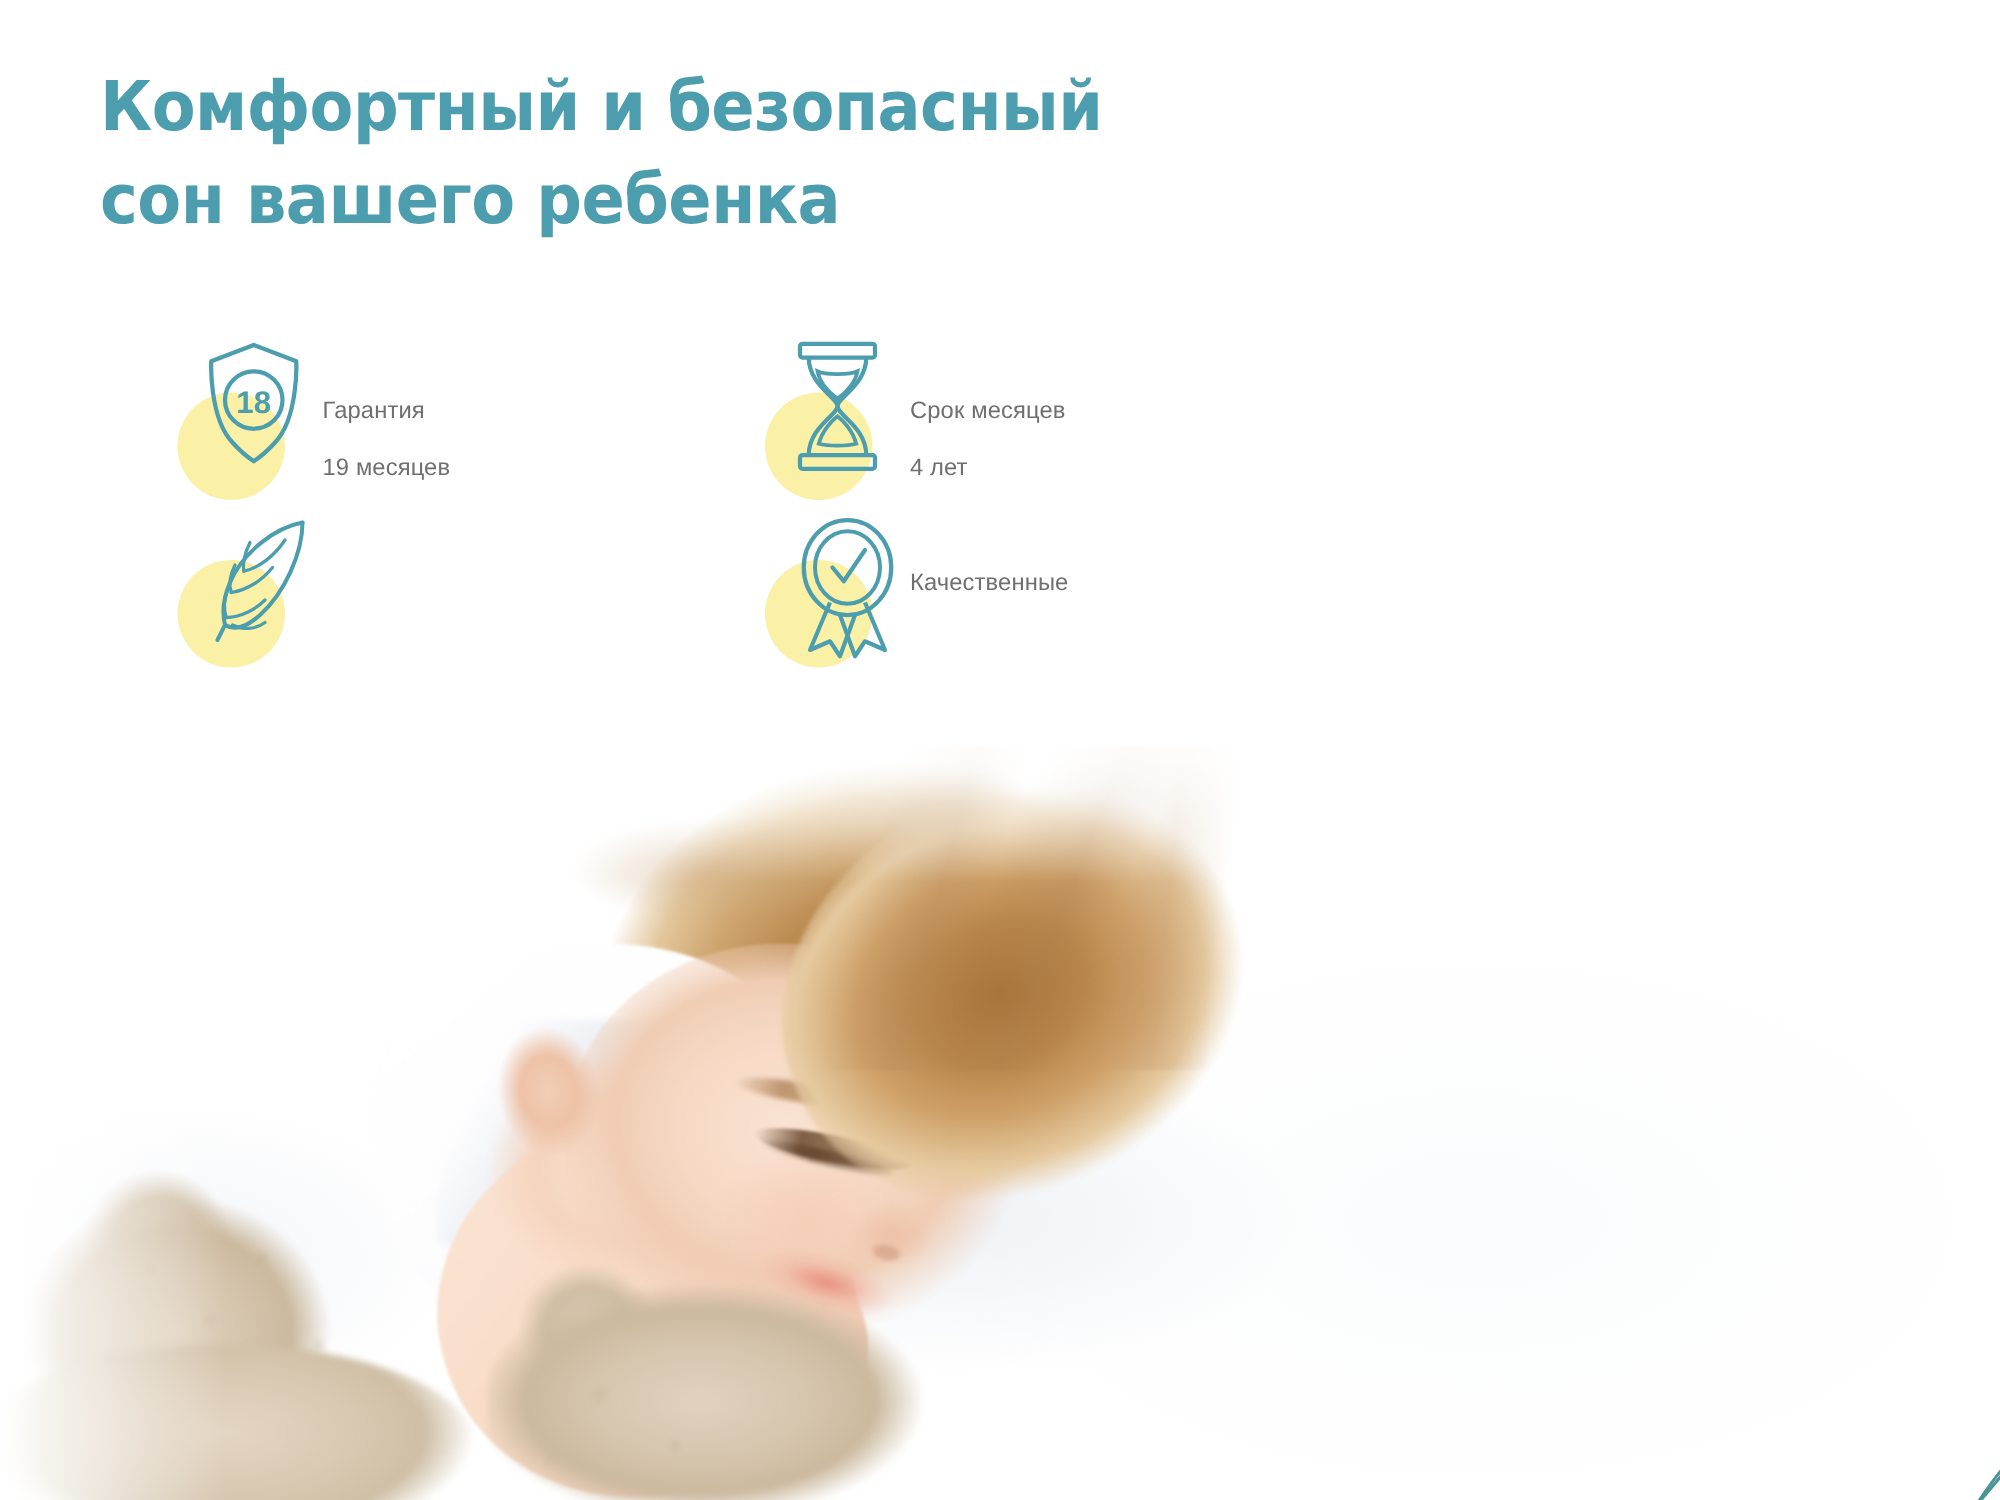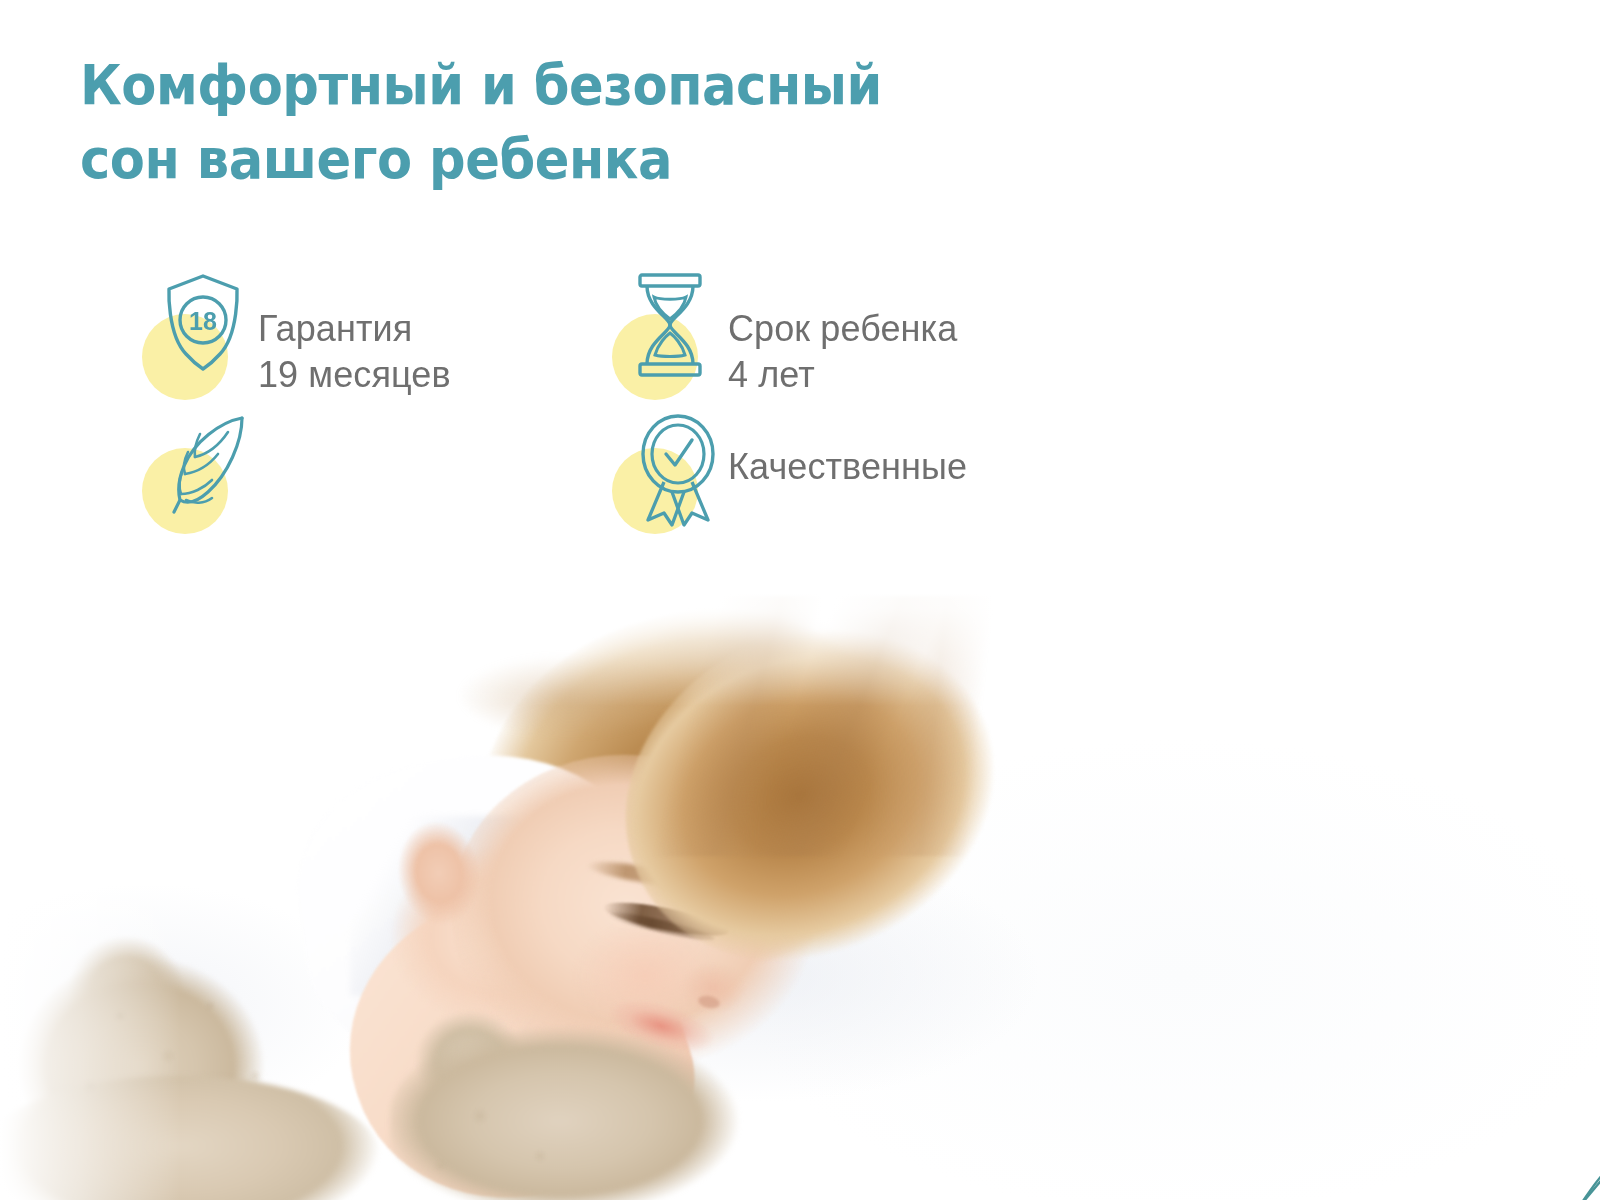--- a/index.html
+++ b/index.html
@@ -61,21 +61,21 @@
   .feat-icon {
     position:absolute;
     left:24px;
     top:10px;
     z-index:1;
     text-decoration:underline;
   }
   .feat-text {
     padding-top:44px;
     color:#6f6f6f;
-    font-size:36px;
+    font-size:19px;
     line-height:46px;
     font-family:"Liberation Sans", sans-serif;
     letter-spacing:0.1px;
     white-space:nowrap;
   }
   .feat-text .t2 { display:block; }
 
   .feat.r2 .feat-icon-wrap { height:150px; }
   .feat.r2 .blob { top:46px; }
   .feat.r2 .feat-text { padding-top:42px; }
@@ -327,21 +327,21 @@
             <rect x="6" y="92" width="60" height="11" rx="2" fill="none" stroke="#4c9eae" stroke-width="3.4"></rect>
             <path d="M13 14 C13 36 36 46 36 53 C36 60 13 70 13 92" fill="none" stroke="#4c9eae" stroke-width="3.4"></path>
             <path d="M59 14 C59 36 36 46 36 53 C36 60 59 70 59 92" fill="none" stroke="#4c9eae" stroke-width="3.4"></path>
             <path d="M20 25 C26 28 46 28 52 25 C50 36 40 44 36 47 C32 44 22 36 20 25 Z" fill="none" stroke="#4c9eae" stroke-width="3"></path>
             <path d="M21 83 C24 72 32 64 36 61 C40 64 48 72 51 83 C44 85 28 85 21 83 Z" fill="none" stroke="#4c9eae" stroke-width="3"></path>
             <line x1="36" y1="50" x2="36" y2="56" stroke="#4c9eae" stroke-width="3" stroke-dasharray="2.5 3"></line>
           </svg>
         </div>
       </div>
       <div class="feat-text">
-        <span>Срок ребенка</span>
+        <span>Срок месяцев</span>
         <span class="t2">4 лет</span>
       </div>
     </div>
   </div>
 
   <div class="feat-row">
 
     <div class="feat col0 r2">
       <div class="feat-icon-wrap">
         <div class="blob"></div>

